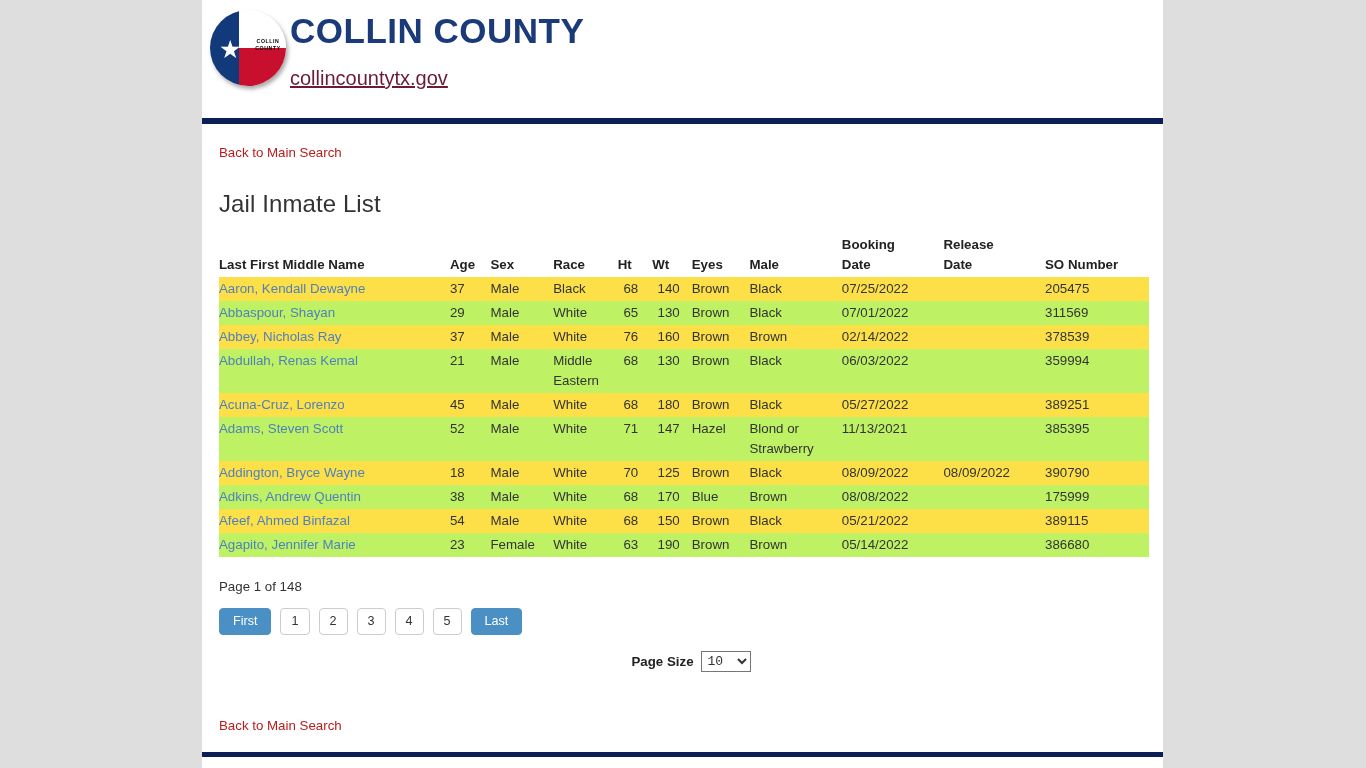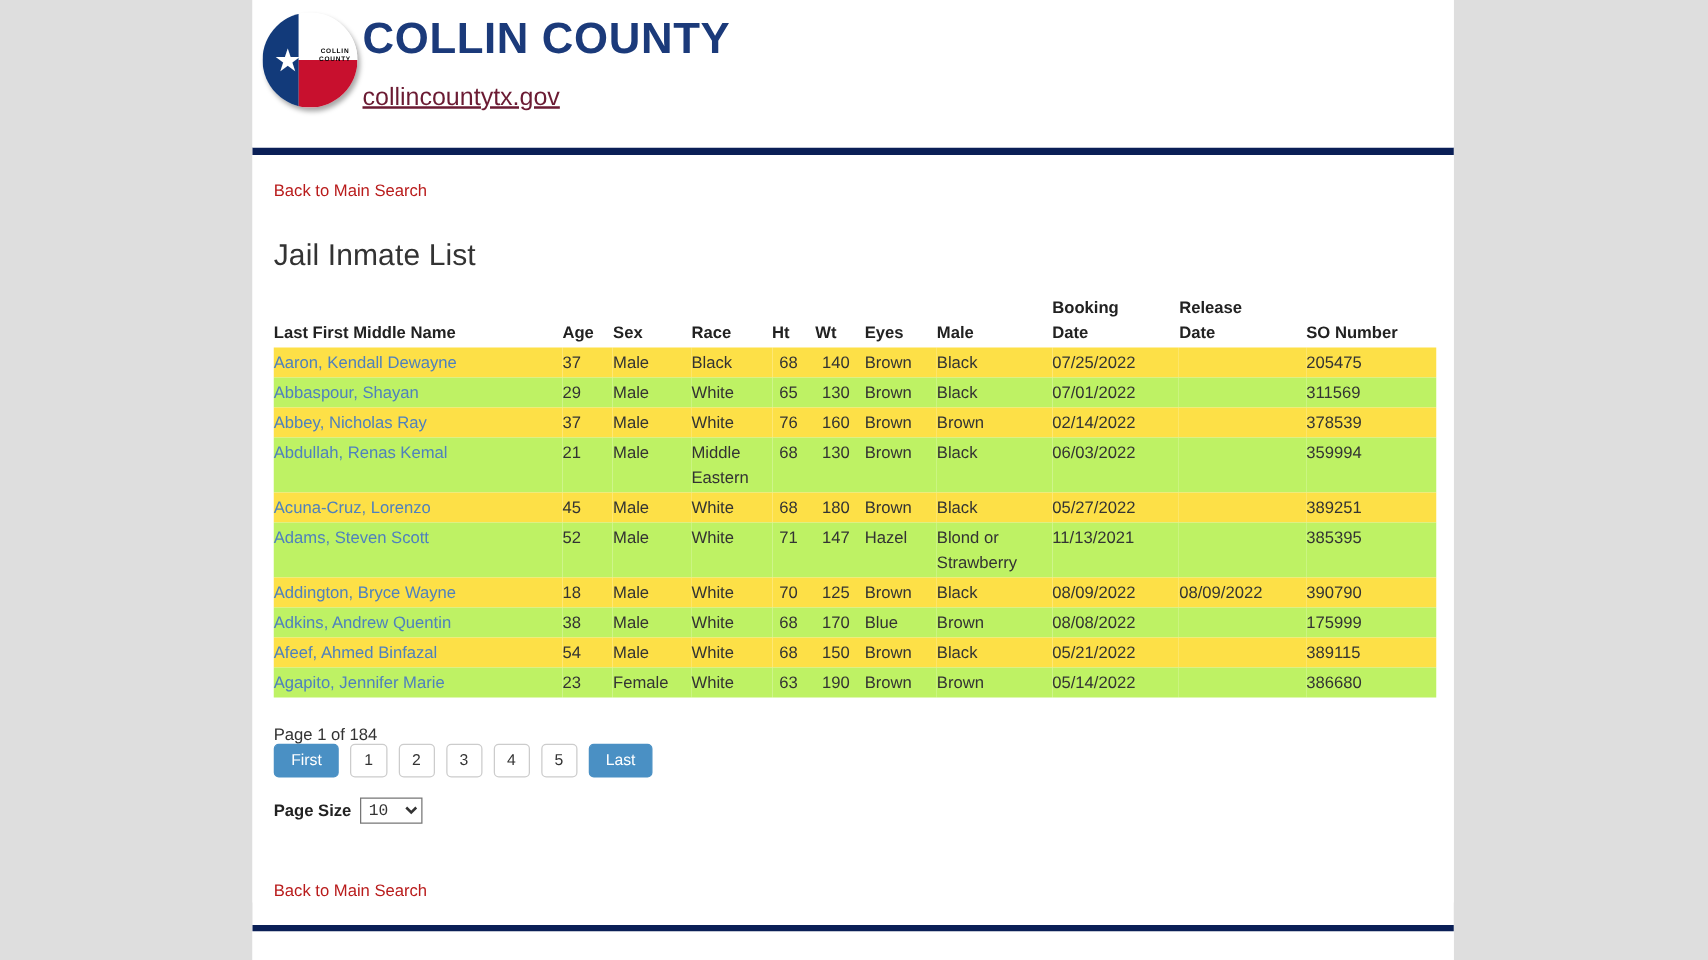--- a/index.html
+++ b/index.html
@@ -176,20 +176,21 @@
   .c-so { width: 90px; }
   th.c-ht, th.c-wt { text-align: left; padding-right: 10px !important; }
 
   
   .page-status {
     font-size: 13.3px;
     color: #333333;
     margin-top: 22px;
   }
   .pager {
+    margin-top: 14px;
     display: flex;
     gap: 9px;
   }
   .pg-btn {
     display: inline-flex;
     align-items: center;
     justify-content: center;
     min-width: 22px;
     height: 27px;
     padding: 0 10px;
@@ -208,20 +209,21 @@
     color: #ffffff;
     padding: 0 13px;
   }
 
   .page-size-row {
     margin-top: 16px;
     display: flex;
     align-items: center;
     gap: 7px;
     font-size: 13.3px;
+    justify-content: center;
   }
   .page-size-label { font-weight: bold; color: #222222; }
   select.page-size {
     font-family: Liberation Mono, monospace;
     font-size: 13px;
     padding: 1px 2px;
     border: 1px solid #767676;
     background: #ffffff;
     color: #333333;
     height: 21px;
@@ -420,21 +422,21 @@
             <td class="c-wt">190</td>
             <td class="c-eyes">Brown</td>
             <td class="c-hair">Brown</td>
             <td class="c-booking">05/14/2022</td>
             <td class="c-release"></td>
             <td class="c-so">386680</td>
           </tr>
         </tbody>
     </table>
 
-    <div class="page-status">Page 1 of 184</div>
+    <div class="page-status">Page 1 of 148</div>
 
     <div class="pager" id="pager">
         <button class="pg-btn primary">First</button>
         <button class="pg-btn">1</button>
         <button class="pg-btn">2</button>
         <button class="pg-btn">3</button>
         <button class="pg-btn">4</button>
         <button class="pg-btn">5</button>
         <button class="pg-btn primary">Last</button>
       </div>

